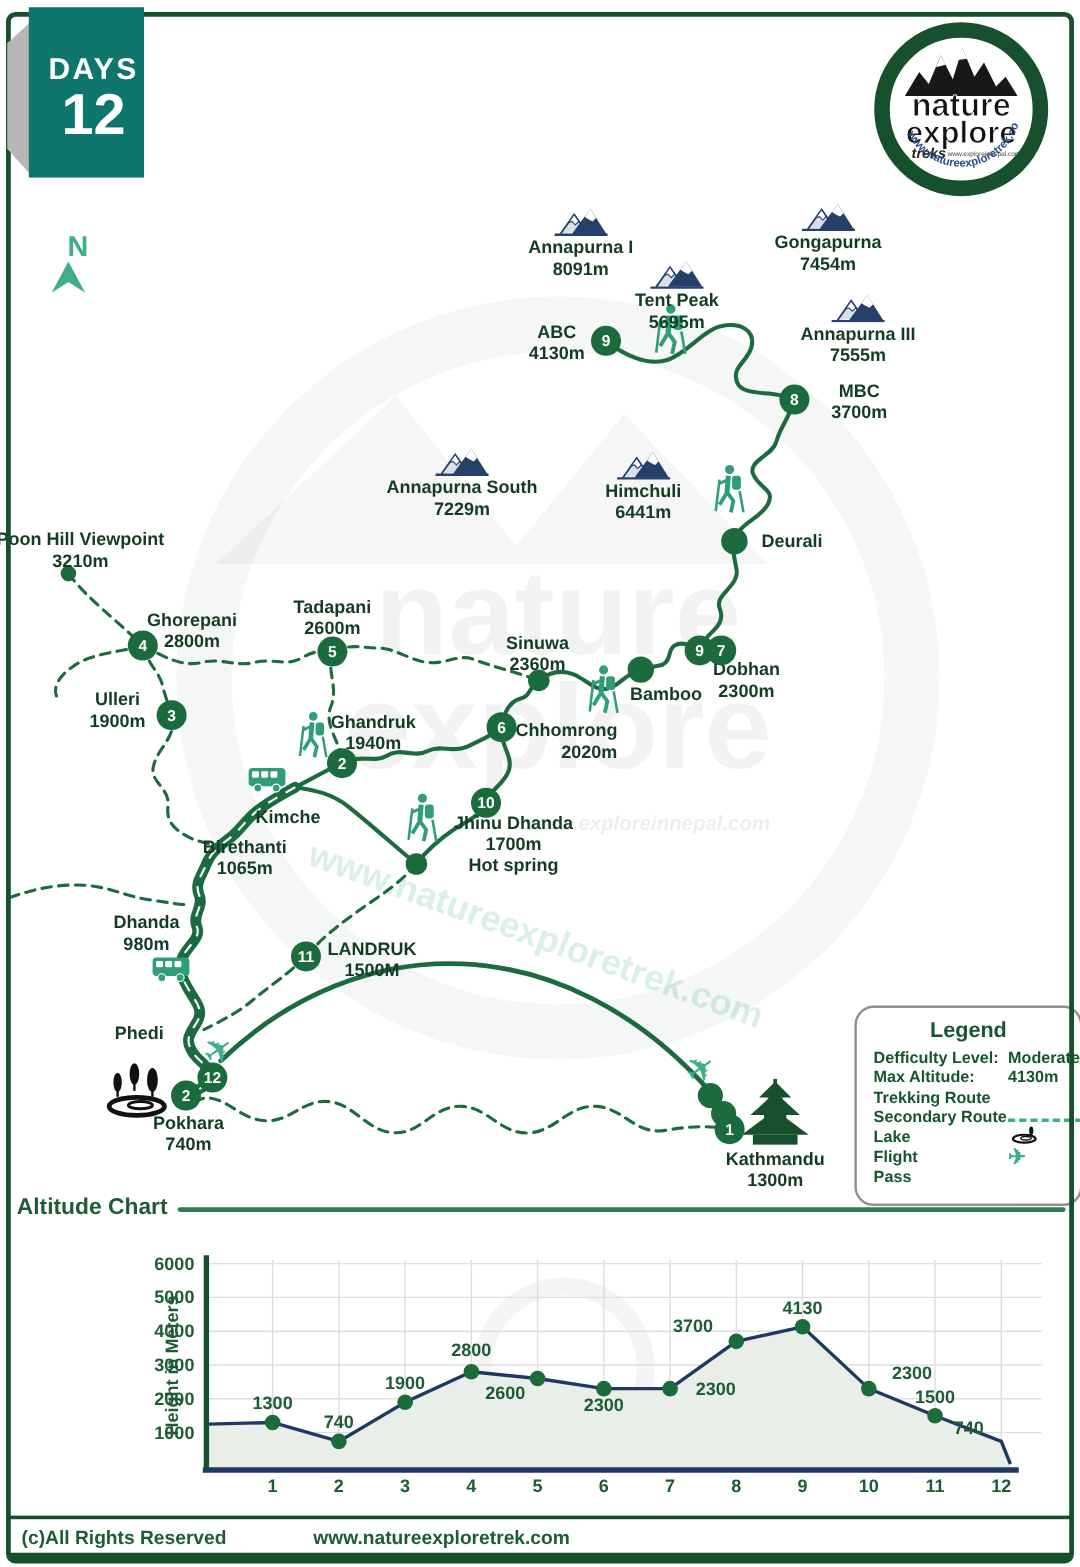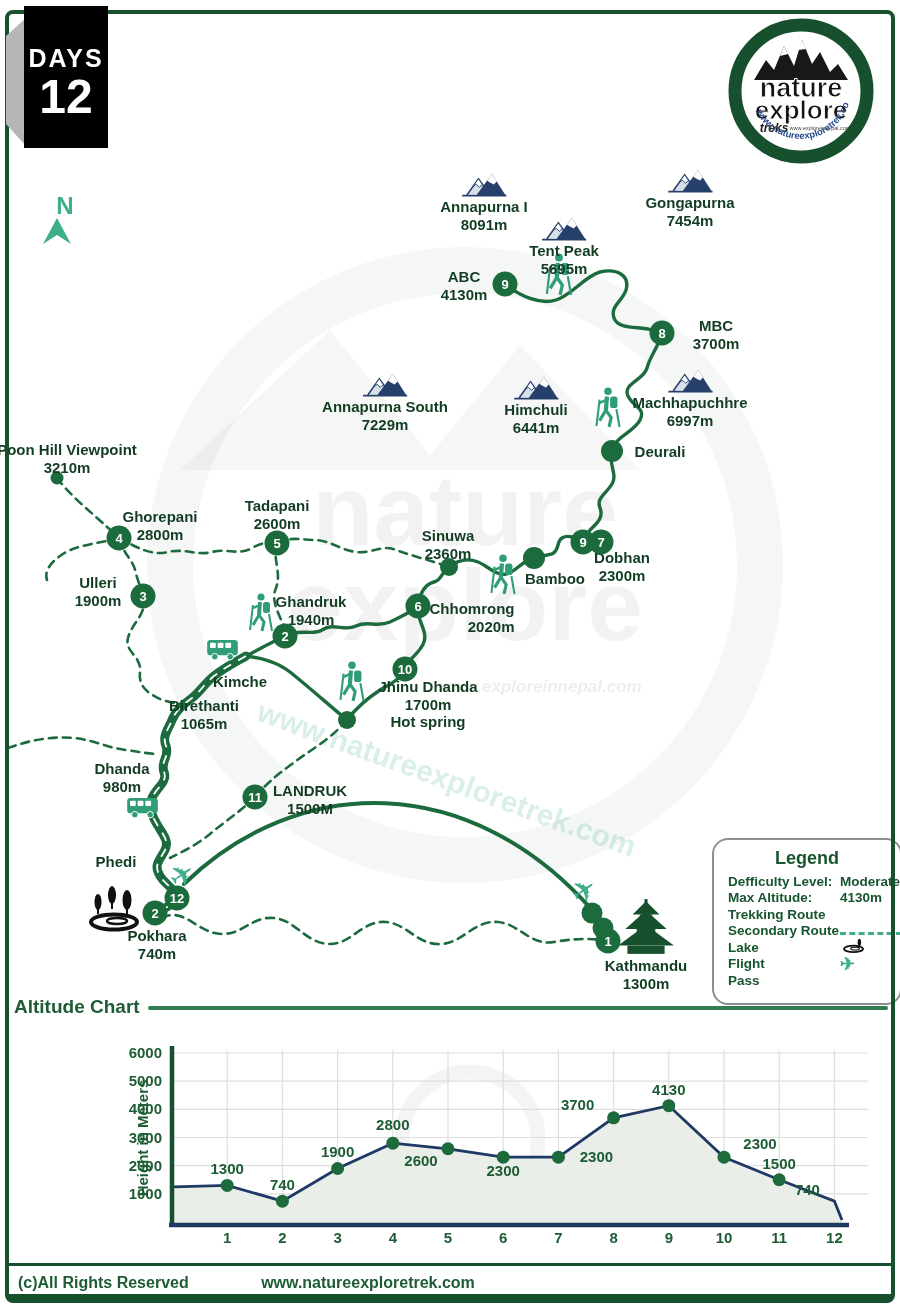--- a/index.html
+++ b/index.html
@@ -2,22 +2,22 @@
 <html><head>
 <meta charset="utf-8">
 <style>
   html,body{margin:0;padding:0;background:#fff;}
   .canvas{position:relative;width:900px;height:1306px;background:#fff;overflow:hidden;
           font-family:"Liberation Sans", sans-serif;}
   .frame{position:absolute;left:5px;top:10px;right:5px;bottom:3px;border:4px solid #17502c;
          border-bottom-width:9px;border-radius:8px;pointer-events:none;z-index:6;}
   
   .ribbon-wrap{position:absolute;left:0;top:0;width:130px;height:170px;z-index:7;}
-  .days-box{position:absolute;left:24px;top:6px;width:84px;height:142px;background:#000000;
-            color:#fff;text-align:center;}
+  .days-box{position:absolute;left:24px;top:6px;width:84px;height:142px;background:#0f766e;
+            color:#fff;text-align:center;padding-left:12px;}
   .days-label{font-size:25px;font-weight:bold;letter-spacing:2px;margin-top:38px;}
   .days-value{font-size:48px;font-weight:bold;line-height:1.0;}
   .page-title{position:absolute;left:136px;top:52px;font-size:34px;font-weight:800;
               color:#1d5c34;letter-spacing:0.3px;z-index:7;}
   .logo{position:absolute;left:728px;top:18px;width:146px;height:146px;z-index:7;}
   
   .lbl{position:absolute;transform:translate(-50%,-50%);text-align:center;font-weight:bold;
        color:#123d23;font-size:15px;line-height:1.17;white-space:nowrap;z-index:4;}
   .lbl .note{display:block;}
   .peak{position:absolute;transform:translate(-50%,0);text-align:center;font-weight:bold;
@@ -234,40 +234,40 @@
     <span>Gongapurna</span><br>
     <span>7454m</span>
   </div>
   <div class="peak" style="left:564px;top:216px;">
     <svg width="48" height="25" viewBox="0 0 50 26">
         <use href="#mtn"></use>
       </svg>
     <span>Tent Peak</span><br>
     <span>5695m</span>
   </div>
+  <div class="peak" style="left:715px;top:244px;">
+    <svg width="48" height="25" viewBox="0 0 50 26">
+        <use href="#mtn"></use>
+      </svg>
+    <span>Annapurna III</span><br>
+    <span>7555m</span>
+  </div>
   <div class="peak" style="left:385px;top:372px;">
     <svg width="48" height="25" viewBox="0 0 50 26">
         <use href="#mtn"></use>
       </svg>
     <span>Annapurna South</span><br>
     <span>7229m</span>
   </div>
   <div class="peak" style="left:536px;top:375px;">
     <svg width="48" height="25" viewBox="0 0 50 26">
         <use href="#mtn"></use>
       </svg>
     <span>Himchuli</span><br>
     <span>6441m</span>
-  </div>
-  <div class="peak" style="left:690px;top:368px;">
-    <svg width="48" height="25" viewBox="0 0 50 26">
-        <use href="#mtn"></use>
-      </svg>
-    <span>Machhapuchhre</span><br>
-    <span>6997m</span>
   </div>
 
   <div class="lbl" style="left:464px;top:286px;">
     <span>ABC</span><br><span>4130m</span></div>
   <div class="lbl" style="left:716px;top:335px;">
     <span>MBC</span><br><span>3700m</span></div>
   <div class="lbl" style="left:660px;top:452px;">
     <span>Deurali</span></div>
   <div class="lbl" style="left:622px;top:567px;">
     <span>Dobhan</span><br><span>2300m</span></div>

